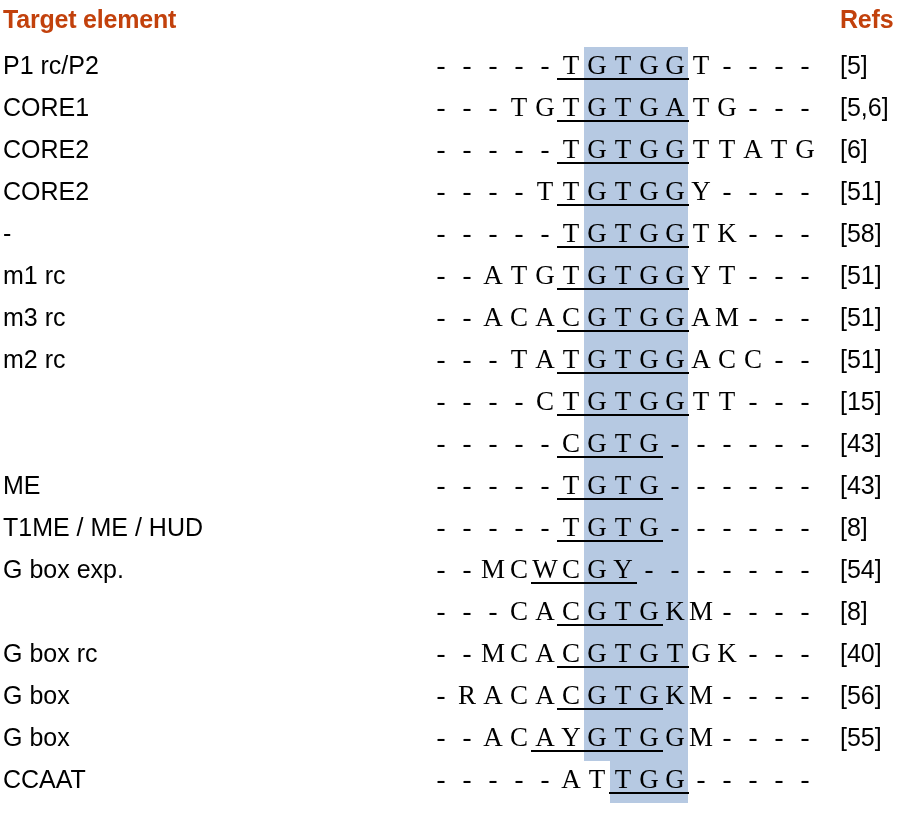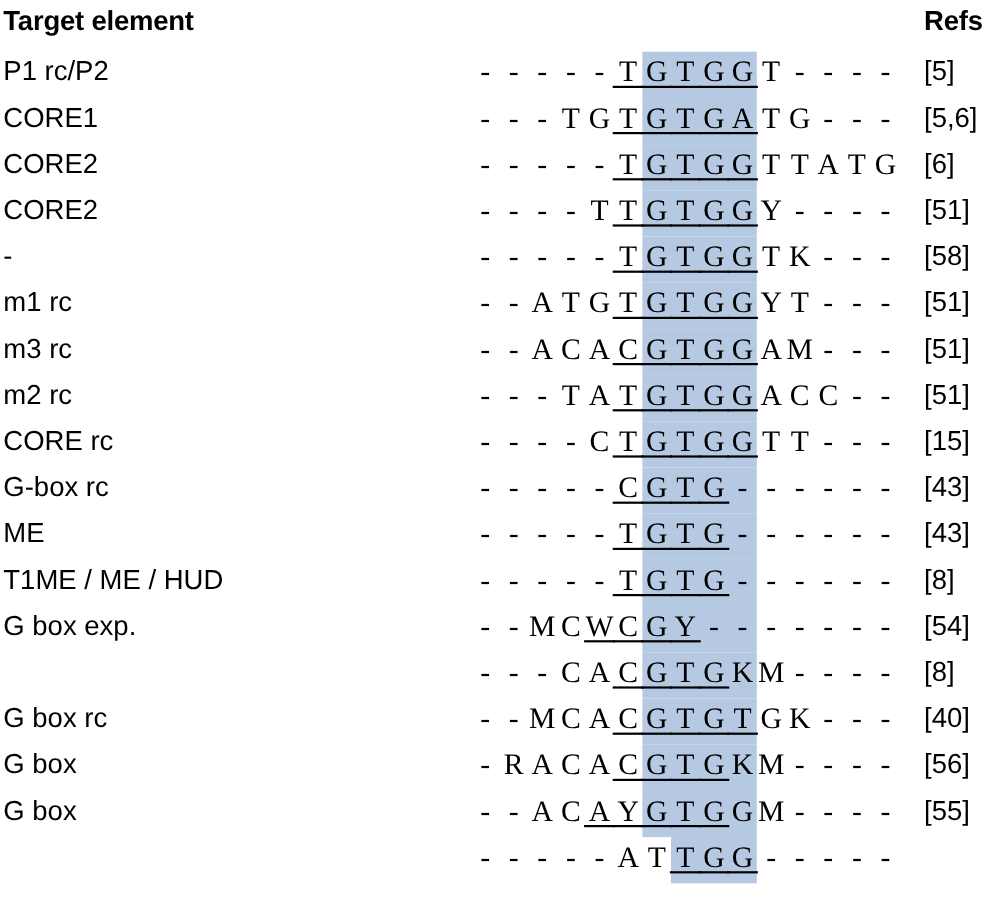--- a/index.html
+++ b/index.html
@@ -33,21 +33,21 @@
   }
   .hdr-cell {
     position: absolute;
     top: 2px;
     font-family: "Liberation Sans", sans-serif;
     font-weight: bold;
     font-size: 25px;
     line-height: 34px;
     letter-spacing: -0.2px;
     white-space: nowrap;
-    color: #000000;
+    color: #c2410c;
   }
   .hdr-target { left: 3px; }
   .hdr-seq    { left: 430px; }
   .hdr-refs   { left: 840px; }
 
   
   .band {
     position: absolute;
     background: #b6c9e2;
     z-index: 0;
@@ -182,26 +182,24 @@
         <div class="cell-target">m3 rc</div>
         <div class="cell-seq"><span class="ch dash">-</span><span class="ch dash">-</span><span class="ch">A</span><span class="ch">C</span><span class="ch">A</span><span class="ch ul">C</span><span class="ch ul">G</span><span class="ch ul">T</span><span class="ch ul">G</span><span class="ch ul">G</span><span class="ch">A</span><span class="ch">M</span><span class="ch dash">-</span><span class="ch dash">-</span><span class="ch dash">-</span></div>
         <div class="cell-refs">[51]</div>
       </div>
       <div class="row" style="top: 339px;">
         <div class="cell-target">m2 rc</div>
         <div class="cell-seq"><span class="ch dash">-</span><span class="ch dash">-</span><span class="ch dash">-</span><span class="ch">T</span><span class="ch">A</span><span class="ch ul">T</span><span class="ch ul">G</span><span class="ch ul">T</span><span class="ch ul">G</span><span class="ch ul">G</span><span class="ch">A</span><span class="ch">C</span><span class="ch">C</span><span class="ch dash">-</span><span class="ch dash">-</span></div>
         <div class="cell-refs">[51]</div>
       </div>
       <div class="row" style="top: 381px;">
-        <div class="cell-target">CORE rc</div>
         <div class="cell-seq"><span class="ch dash">-</span><span class="ch dash">-</span><span class="ch dash">-</span><span class="ch dash">-</span><span class="ch">C</span><span class="ch ul">T</span><span class="ch ul">G</span><span class="ch ul">T</span><span class="ch ul">G</span><span class="ch ul">G</span><span class="ch">T</span><span class="ch">T</span><span class="ch dash">-</span><span class="ch dash">-</span><span class="ch dash">-</span></div>
         <div class="cell-refs">[15]</div>
       </div>
       <div class="row" style="top: 423px;">
-        <div class="cell-target">G-box rc</div>
         <div class="cell-seq"><span class="ch dash">-</span><span class="ch dash">-</span><span class="ch dash">-</span><span class="ch dash">-</span><span class="ch dash">-</span><span class="ch ul">C</span><span class="ch ul">G</span><span class="ch ul">T</span><span class="ch ul">G</span><span class="ch dash">-</span><span class="ch dash">-</span><span class="ch dash">-</span><span class="ch dash">-</span><span class="ch dash">-</span><span class="ch dash">-</span></div>
         <div class="cell-refs">[43]</div>
       </div>
       <div class="row" style="top: 465px;">
         <div class="cell-target">ME</div>
         <div class="cell-seq"><span class="ch dash">-</span><span class="ch dash">-</span><span class="ch dash">-</span><span class="ch dash">-</span><span class="ch dash">-</span><span class="ch ul">T</span><span class="ch ul">G</span><span class="ch ul">T</span><span class="ch ul">G</span><span class="ch dash">-</span><span class="ch dash">-</span><span class="ch dash">-</span><span class="ch dash">-</span><span class="ch dash">-</span><span class="ch dash">-</span></div>
         <div class="cell-refs">[43]</div>
       </div>
       <div class="row" style="top: 507px;">
         <div class="cell-target">T1ME / ME / HUD</div>
@@ -226,18 +224,19 @@
         <div class="cell-target">G box</div>
         <div class="cell-seq"><span class="ch dash">-</span><span class="ch">R</span><span class="ch">A</span><span class="ch">C</span><span class="ch">A</span><span class="ch ul">C</span><span class="ch ul">G</span><span class="ch ul">T</span><span class="ch ul">G</span><span class="ch">K</span><span class="ch">M</span><span class="ch dash">-</span><span class="ch dash">-</span><span class="ch dash">-</span><span class="ch dash">-</span></div>
         <div class="cell-refs">[56]</div>
       </div>
       <div class="row" style="top: 717px;">
         <div class="cell-target">G box</div>
         <div class="cell-seq"><span class="ch dash">-</span><span class="ch dash">-</span><span class="ch">A</span><span class="ch">C</span><span class="ch ul">A</span><span class="ch ul">Y</span><span class="ch ul">G</span><span class="ch ul">T</span><span class="ch ul">G</span><span class="ch">G</span><span class="ch">M</span><span class="ch dash">-</span><span class="ch dash">-</span><span class="ch dash">-</span><span class="ch dash">-</span></div>
         <div class="cell-refs">[55]</div>
       </div>
       <div class="row" style="top: 759px;">
+        <div class="cell-target">CCAAT</div>
         <div class="cell-seq"><span class="ch dash">-</span><span class="ch dash">-</span><span class="ch dash">-</span><span class="ch dash">-</span><span class="ch dash">-</span><span class="ch">A</span><span class="ch">T</span><span class="ch ul">T</span><span class="ch ul">G</span><span class="ch ul">G</span><span class="ch dash">-</span><span class="ch dash">-</span><span class="ch dash">-</span><span class="ch dash">-</span><span class="ch dash">-</span></div>
         <div class="cell-refs"></div>
       </div>
     </div>
 
 </div>
 
 </body></html>

